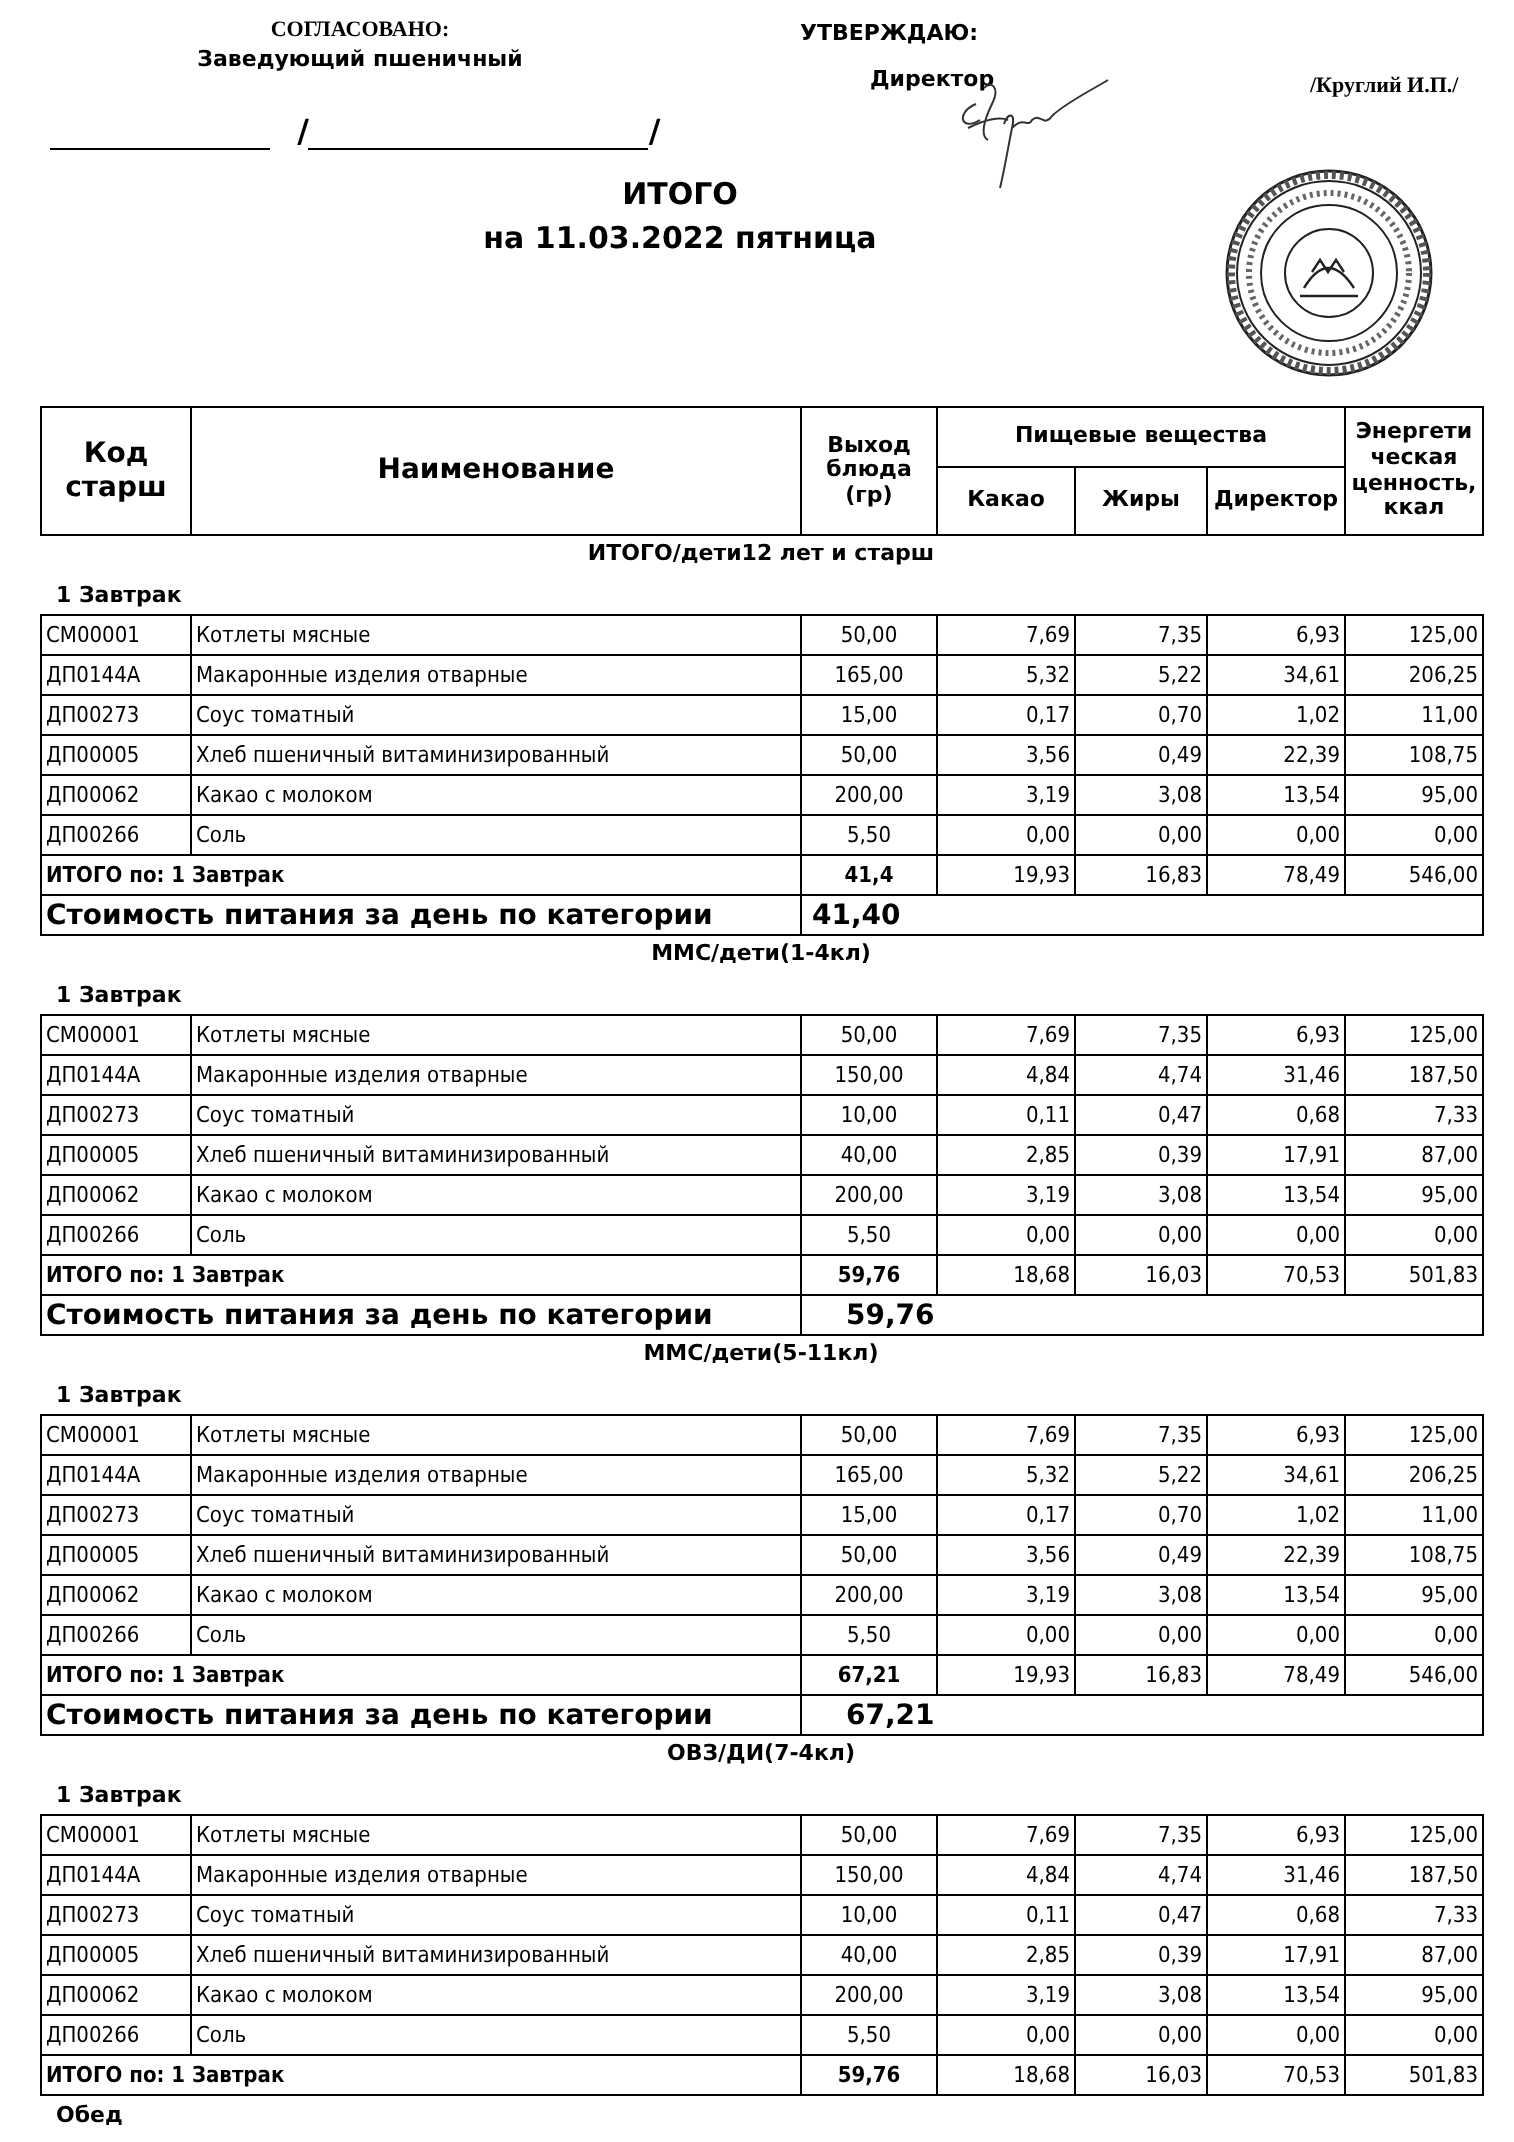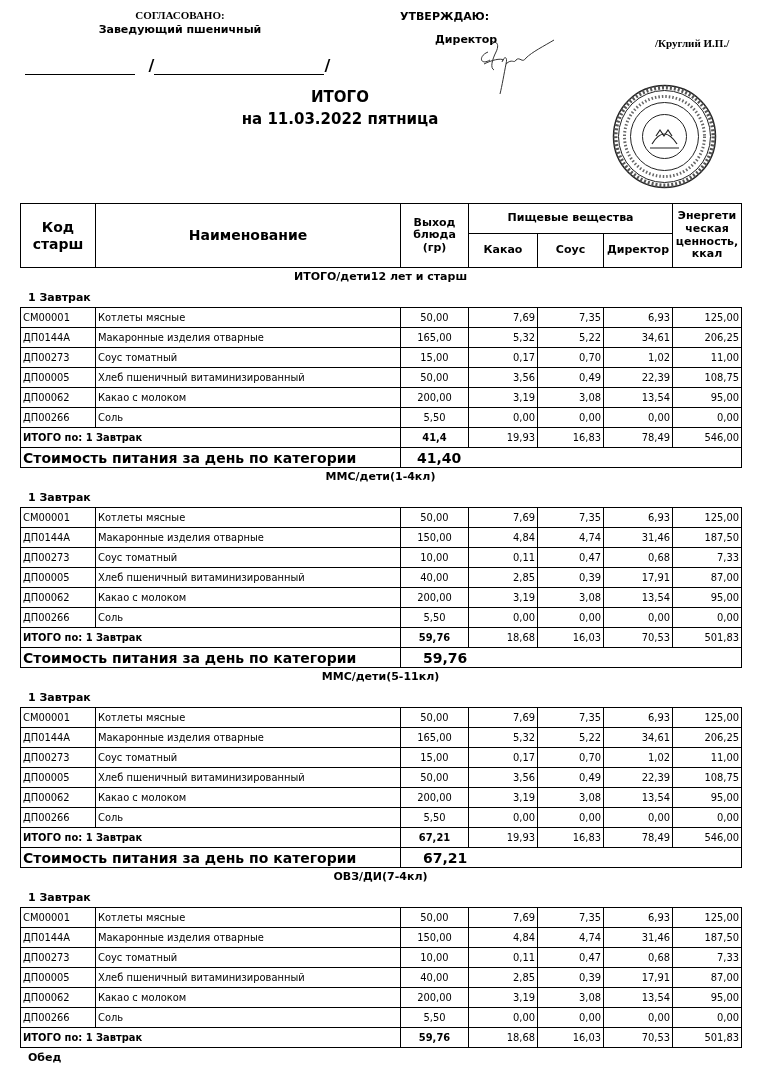--- a/index.html
+++ b/index.html
@@ -75,21 +75,21 @@
   <tbody>
       <tr class="hdr" style="height:30px">
     <td rowspan="2" style="font-size:14px;">Код старш</td>
     <td rowspan="2" style="font-size:14px;">Наименование</td>
     <td rowspan="2" style="font-size:11px;">Выход блюда (гр)</td>
     <td colspan="3" style="font-size:11px;height:28px;">Пищевые вещества</td>
     <td rowspan="2" style="font-size:11px;">Энергети ческая ценность, ккал</td>
   </tr>
   <tr class="hdr">
     <td style="height:33px;font-size:11px;font-weight:bold;">Какао</td>
-    <td style="font-size:11px;">Соус</td>
+    <td style="font-size:11px;">Жиры</td>
     <td style="font-size:11px;">Директор</td>
   </tr>
 </tbody>
   </table>
 
 <div id="sections">
     <div class="section-title" style="top:270px">ИТОГО/дети12 лет и старш</div>
     <div class="meal-title" style="top:291px">1 Завтрак</div>
     <table style="top:307px">
       <colgroup>
@@ -159,21 +159,21 @@
         <tr class="total">
       <td colspan="2">ИТОГО по: 1 Завтрак</td>
       <td class="ctr">41,4</td>
       <td class="num nb">19,93</td>
       <td class="num nb">16,83</td>
       <td class="num nb">78,49</td>
       <td class="num nb">546,00</td>
     </tr>
         <tr class="cost">
         <td colspan="2">Стоимость питания за день по категории</td>
-        <td colspan="5" style="padding-left:16px">41,40</td>
+        <td colspan="5" style="padding-left:5px">41,40</td>
       </tr>
       </tbody>
     </table>
     <div class="section-title" style="top:470px">ММС/дети(1-4кл)</div>
     <div class="meal-title" style="top:491px">1 Завтрак</div>
     <table style="top:507px">
       <colgroup>
         <col style="width:75px">
         <col style="width:305px">
         <col style="width:68px">

